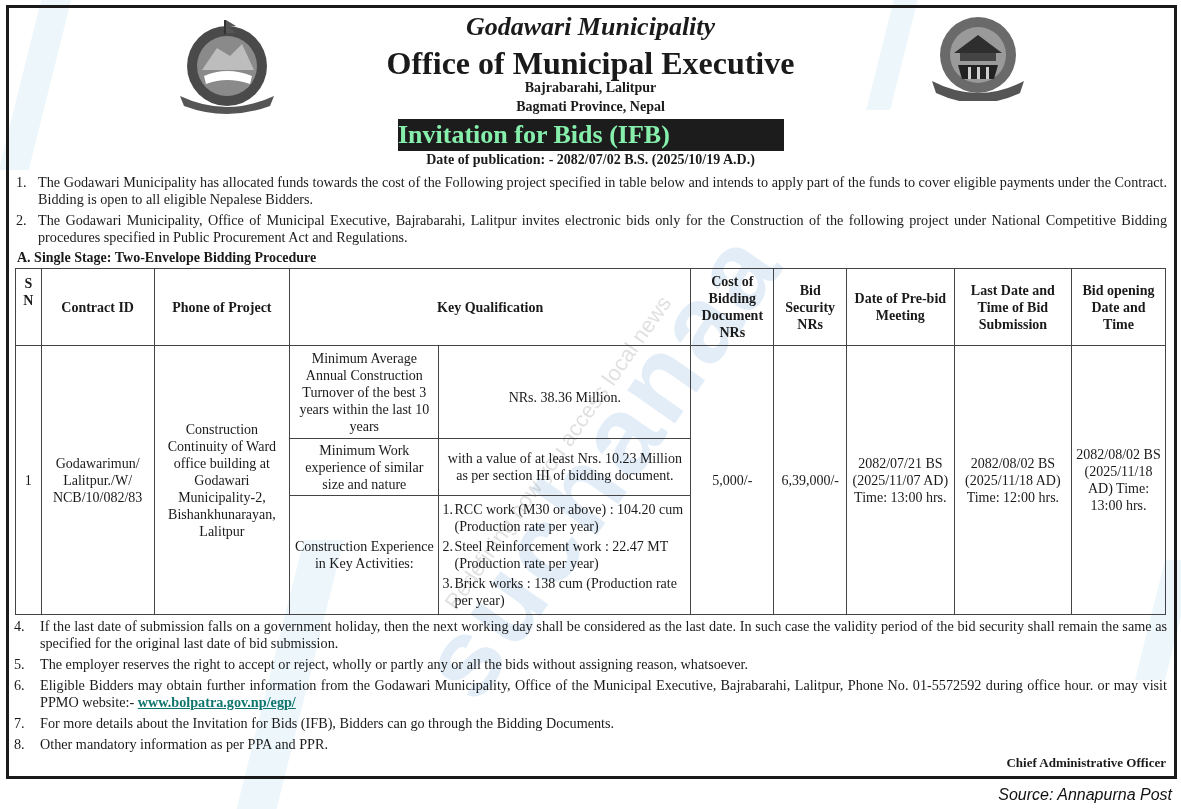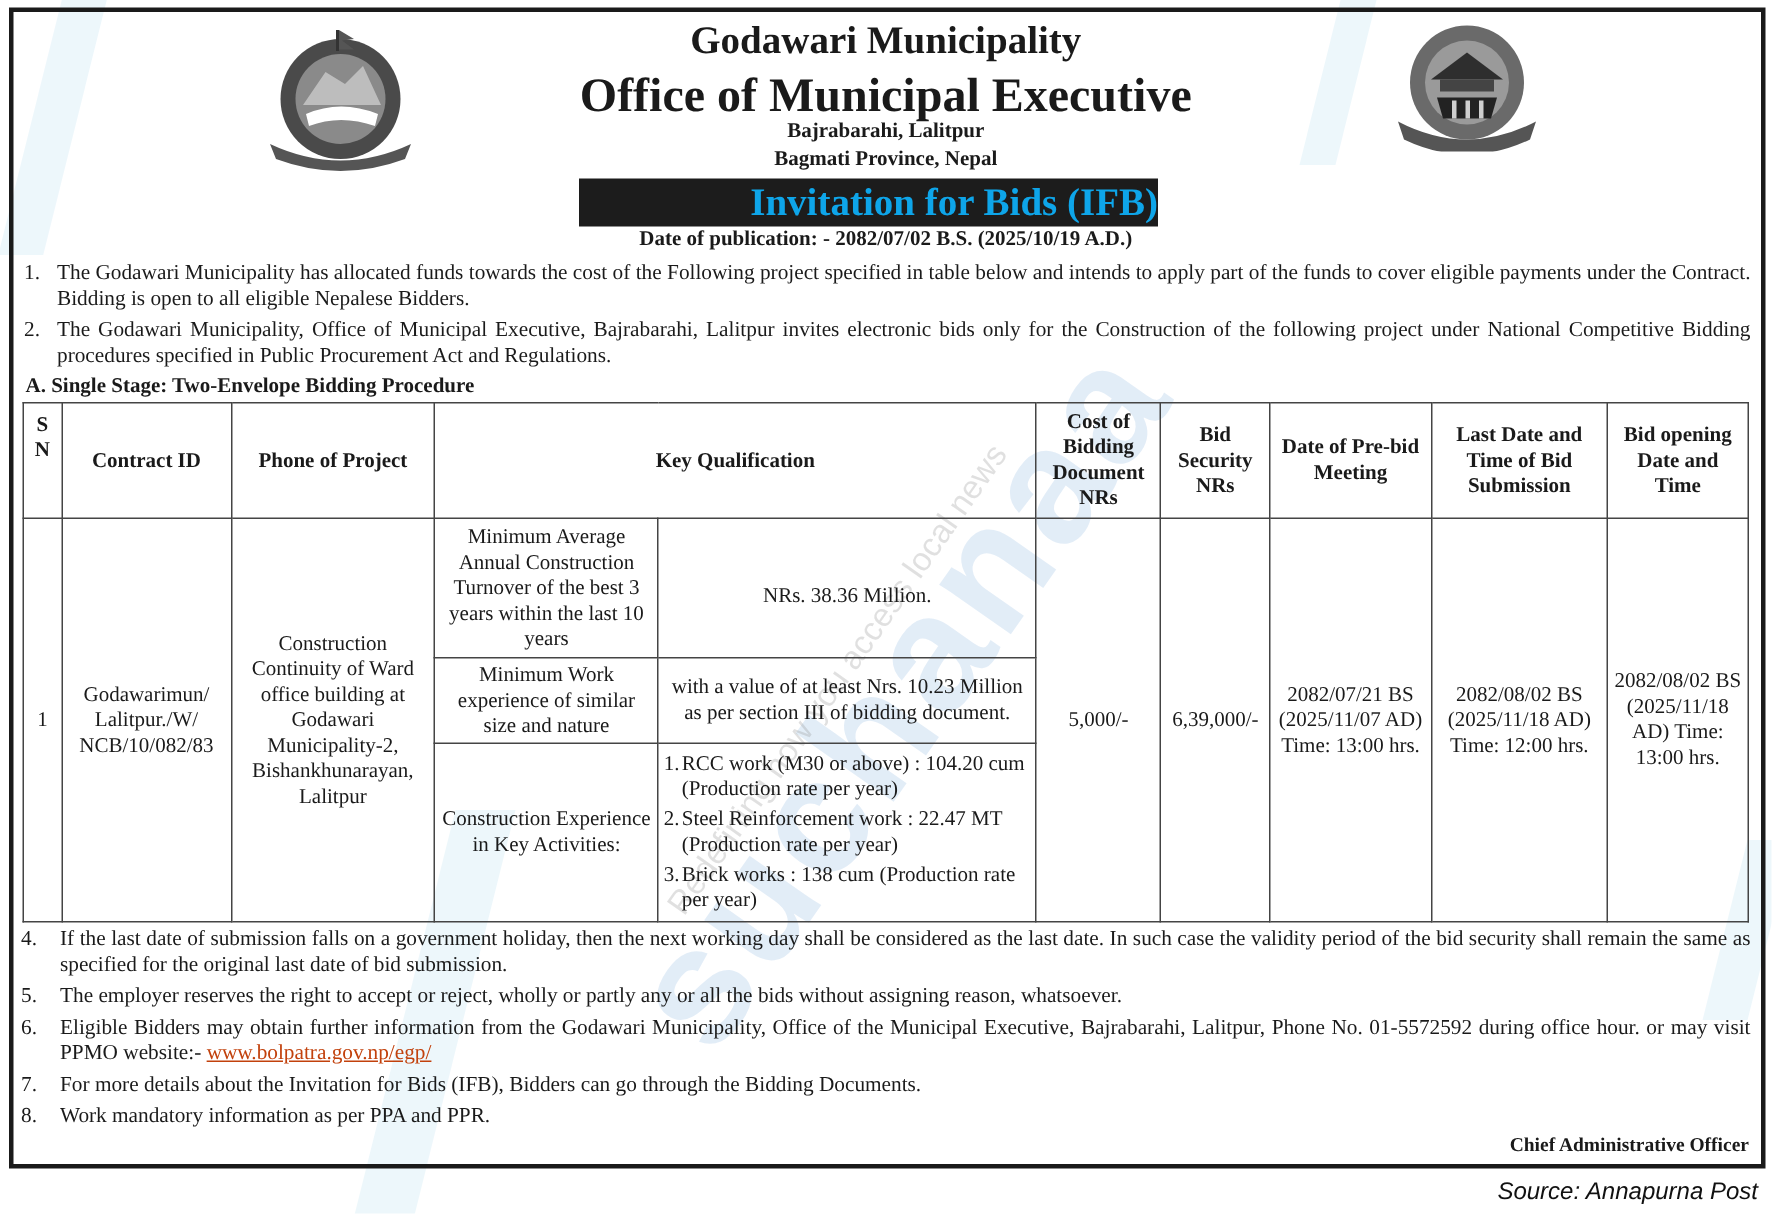--- a/index.html
+++ b/index.html
@@ -12,27 +12,27 @@
              font-family: "Liberation Sans", sans-serif; font-weight: bold; font-size: 110px;
              color: #1b6fc2; opacity: .12; letter-spacing: 4px; pointer-events: none; }
   .wm-sub { position: absolute; left: 370px; top: 440px; transform: rotate(-55deg);
             font-family: "Liberation Sans", sans-serif; font-size: 22px; color: #888;
             opacity: .25; pointer-events: none; }
   .emblem { position: absolute; }
   .emblem-left { left: 172px; top: 18px; width: 110px; height: 98px; }
   .emblem-right { left: 928px; top: 13px; width: 100px; height: 88px; }
 
   .hdr { position: absolute; left: 0; width: 1181px; text-align: center; font-weight: bold; }
-  .h-title { top: 12px; font-size: 26px; }
+  .h-title { top: 12px; font-size: 26px; font-style: italic; }
   .h-office { top: 45px; font-size: 32px; }
   .h-addr1 { top: 80px; font-size: 14px; }
   .h-addr2 { top: 99px; font-size: 14px; }
-  .ifb-bar { position: absolute; left: 386px; top: 119px; width: 386px; height: 32px;
-             background: #1c1c1c; color: #0ea5e9; font-weight: bold; font-size: 26px;
-             text-align: right; line-height: 32px; }
+  .ifb-bar { position: absolute; left: 398px; top: 119px; width: 386px; height: 32px;
+             background: #1c1c1c; color: #86efac; font-weight: bold; font-size: 26px;
+             text-align: left; line-height: 32px; }
   .h-pub { top: 152px; font-size: 14px; }
 
   .para { position: absolute; left: 16px; right: 14px; font-size: 14.2px; line-height: 17px;
           text-align: justify; }
   .para .num { position: absolute; left: 0; top: 0; }
   .para .txt { display: block; margin-left: 22px; }
   .p1 { top: 174px; }
   .p2 { top: 212px; }
   .sec-a { position: absolute; left: 17px; top: 250px; font-size: 14px; font-weight: bold; text-align: center; }
 
@@ -48,21 +48,21 @@
   .kq-list { list-style: none; margin: 0; padding: 0; text-align: left; }
   .kq-list li { position: relative; padding-left: 12px; margin: 2px 0 3px; }
   .kq-list li .n { position: absolute; left: 0; }
   td.kq-left { text-align: left; padding-left: 6px; }
   td.top { vertical-align: top; padding-top: 4px; }
 
   .notes { position: absolute; left: 14px; right: 14px; top: 618px; font-size: 14.2px; line-height: 17px; }
   .note { position: relative; margin-bottom: 4px; text-align: justify; }
   .note .num { position: absolute; left: 0; top: 0; }
   .note .txt { display: block; margin-left: 26px; }
-  .note a { color: #c2410c; text-decoration: underline; }
+  .note a { color: #0f766e; text-decoration: underline; font-weight: bold; }
   .signature { position: absolute; right: 15px; top: 755px; font-weight: bold; font-size: 13px; }
   .source { position: absolute; right: 9px; top: 786px; font-family: "Liberation Sans", sans-serif;
             font-style: italic; font-size: 16px; color: #111; text-align: center; }
 </style>
 </head>
 <body>
 
 <div class="wm-stripe" style="left:20px;top:0;width:30px;height:170px;"></div>
 <div class="wm-stripe" style="left:880px;top:0;width:24px;height:110px;"></div>
 <div class="wm-stripe" style="left:270px;top:540px;width:40px;height:270px;"></div>
@@ -177,18 +177,18 @@
   <div class="note">
     <span class="num">6.</span>
     <span class="txt"><span>Eligible Bidders may obtain further information from the Godawari Municipality, Office of the Municipal Executive, Bajrabarahi, Lalitpur, Phone No. 01-5572592 during office hour. or may visit PPMO website:- </span><a>www.bolpatra.gov.np/egp/</a></span>
   </div>
   <div class="note">
     <span class="num">7.</span>
     <span class="txt">For more details about the Invitation for Bids (IFB), Bidders can go through the Bidding Documents.</span>
   </div>
   <div class="note">
     <span class="num">8.</span>
-    <span class="txt">Work mandatory information as per PPA and PPR.</span>
+    <span class="txt">Other mandatory information as per PPA and PPR.</span>
   </div>
 </div>
 
 <div class="signature">Chief Administrative Officer</div>
 <div class="source">Source: Annapurna Post</div>
 
 </body></html>

